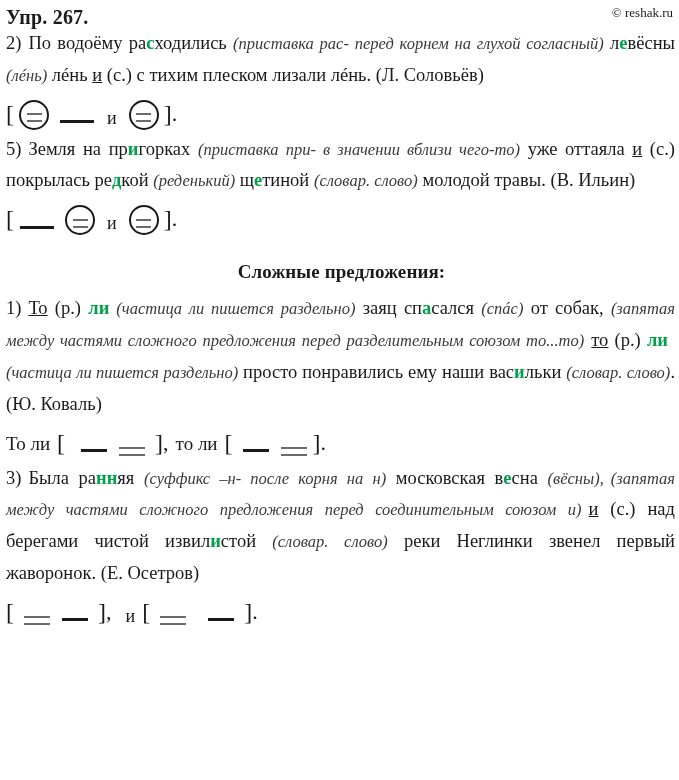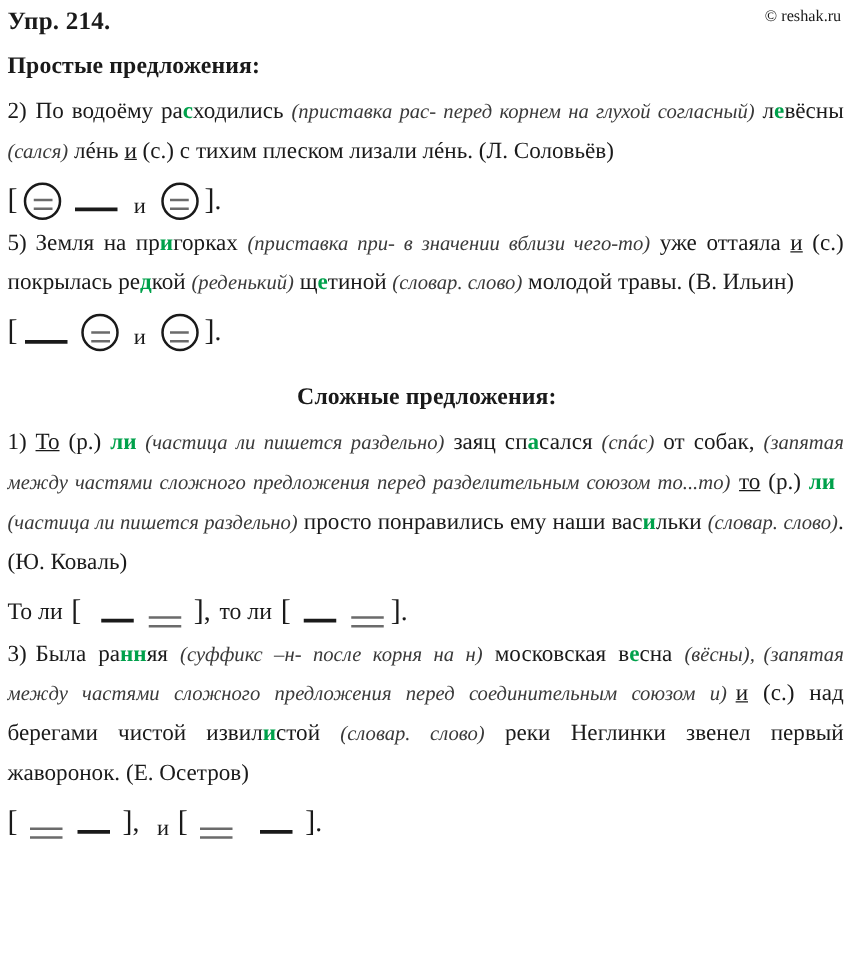--- a/index.html
+++ b/index.html
@@ -152,29 +152,28 @@
   .gap { display: inline-block; width: 10px; }
   .gap.sm { width: 4px; }
   .sp { display: inline-block; width: 7px; }
 </style>
 </head>
 <body>
 
 <div class="page">
 
   <div class="header-row">
-    <div class="ex-title">Упр. 214.</div>
+    <div class="ex-title">Упр. 267.</div>
     <div class="watermark">© reshak.ru</div>
   </div>
 
-  <div class="section-title">Простые предложения:</div>
 
   <div class="para j">
     <span>2)</span><span class="sp"></span><span>По водоёму ра</span><span class="g">с</span><span>ходились </span><i class="note">(приставка рас- перед корнем на глухой согласный)</i>
-    <span>л</span><span class="g">е</span><span>вёсны </span><i class="note">(сался)</i><span> лéнь </span><span class="u">и</span><span> (с.) с тихим плеском лизали лéнь. (Л. Соловьёв)</span>
+    <span>л</span><span class="g">е</span><span>вёсны </span><i class="note">(лéнь)</i><span> лéнь </span><span class="u">и</span><span> (с.) с тихим плеском лизали лéнь. (Л. Соловьёв)</span>
   </div>
 
   <div class="scheme">
     <span class="brk">[</span>
     <span class="circle">
         <span class="dbl"></span>
       </span>
     <span class="line1 wide"></span>
     <span class="conj">и</span>
     <span class="circle">

